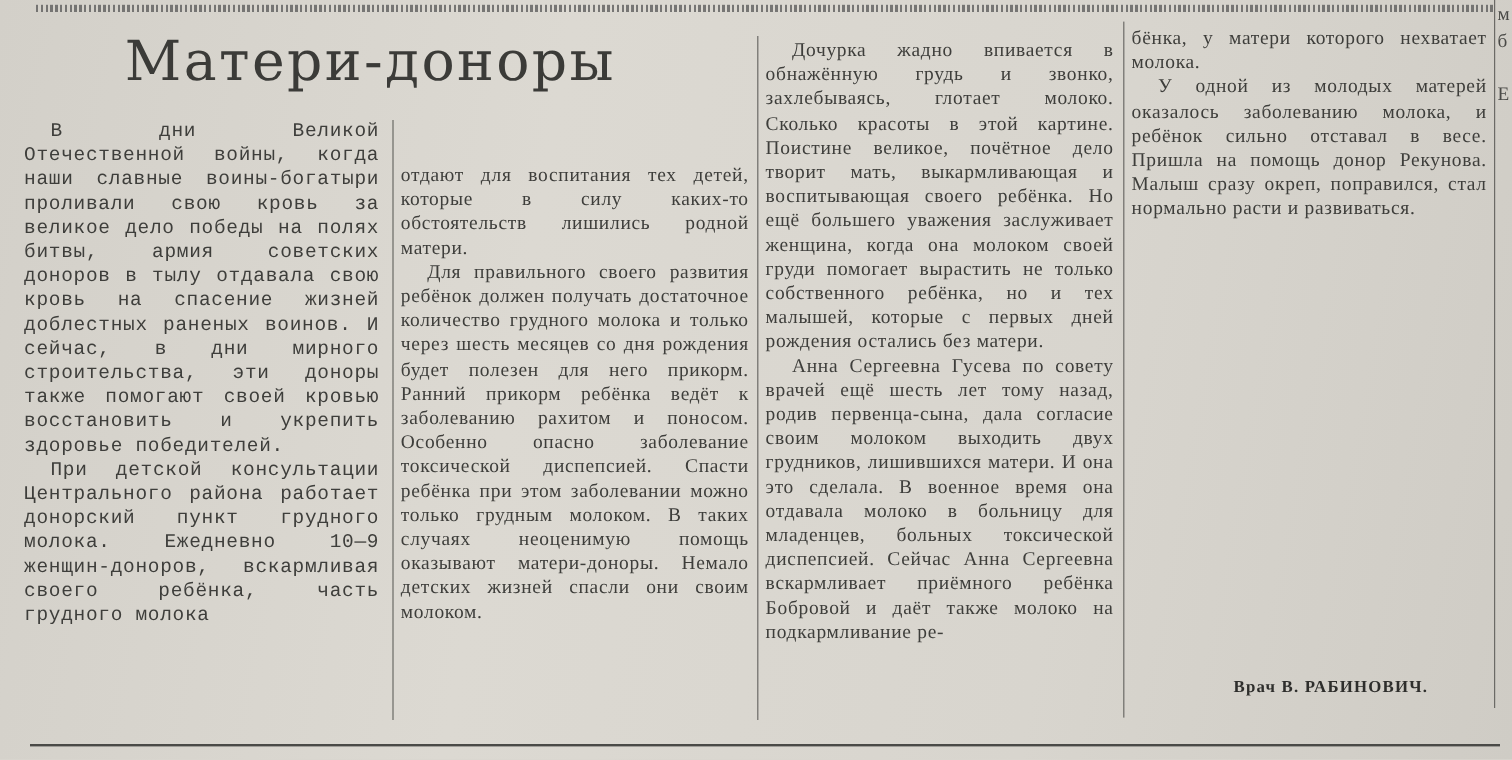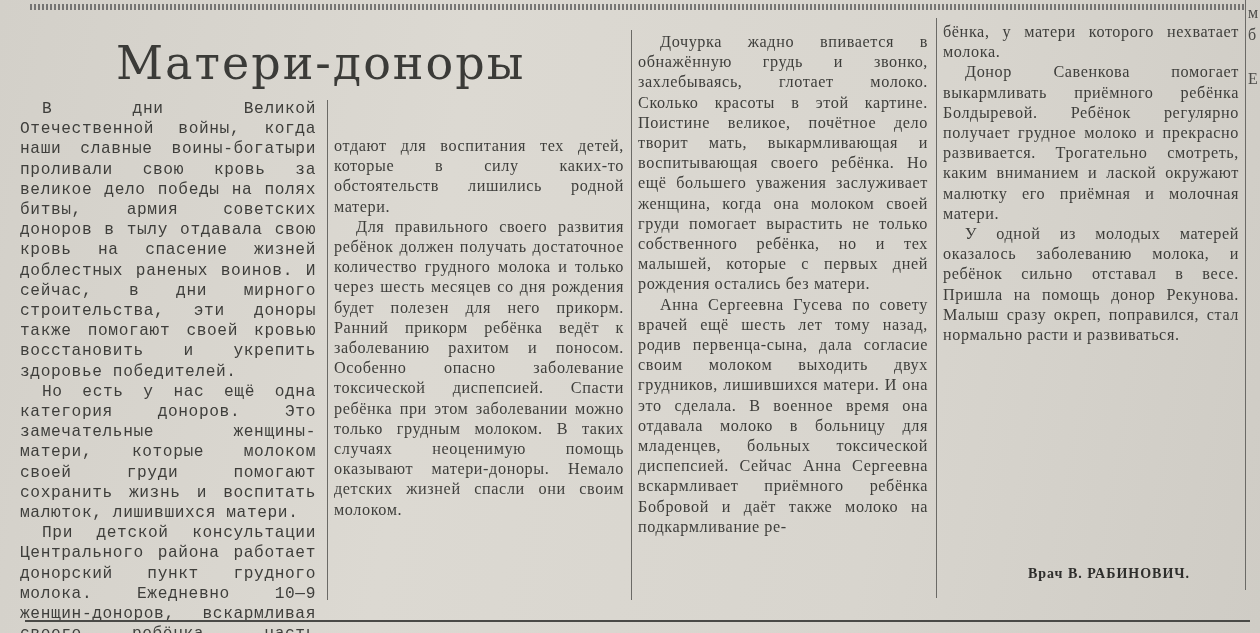--- a/index.html
+++ b/index.html
@@ -16,21 +16,21 @@
   }
   .top-rule {
     position:absolute; left:30px; top:4px; width:1215px; height:6px;
     background: repeating-linear-gradient(90deg, #555 0 2px, transparent 2px 4px);
     opacity:.75;
   }
   .title {
     position:absolute; left:100px; top:20px;
     font-family:"DejaVu Serif", serif;
     font-size:46px; letter-spacing:2px; color:#3b3b38;
-    font-weight:normal; margin:16px;
+    font-weight:normal; margin:4px;
   }
   .col {
     position:absolute; text-align:justify;
     font-family:"Liberation Serif", serif;
     font-size:16.2px; line-height:20.2px; color:#3e3e3b;
     letter-spacing:0.6px;
   }
   .col p { margin:0; text-indent:22px; }
   .col p.cont { text-indent:0; }
   .col1 { left:20px; top:99px; width:296px;font-family:Liberation Mono, monospace; }
@@ -53,21 +53,20 @@
 </head>
 <body>
 
 <div class="paper">
   <div class="top-rule"></div>
 
   <h1 class="title">Матери-доноры</h1>
 
   <div class="col col1">
     <p>В дни Великой Отечественной войны, когда наши славные воины-богатыри проливали свою кровь за великое дело победы на полях битвы, армия советских доноров в тылу отдавала свою кровь на спасение жизней доблестных раненых воинов. И сейчас, в дни мирного строительства, эти доноры также помогают своей кровью восстановить и укрепить здоровье победителей.</p>
-    <p>Но есть у нас ещё одна категория доноров. Это замечательные женщины-матери, которые молоком своей груди помогают сохранить жизнь и воспитать малюток, лишившихся матери.</p>
     <p>При детской консультации Центрального района работает донорский пункт грудного молока. Ежедневно 10—9 женщин-доноров, вскармливая своего ребёнка, часть грудного молока</p>
   </div>
 
   <div class="vrule" style="left:327px; top:100px; height:500px;"></div>
 
   <div class="col col2">
     <p class="cont">отдают для воспитания тех детей, которые в силу каких-то обстоятельств лишились родной матери.</p>
     <p>Для правильного своего развития ребёнок должен получать достаточное количество грудного молока и только через шесть месяцев со дня рождения будет полезен для него прикорм. Ранний прикорм ребёнка ведёт к заболеванию рахитом и поносом. Особенно опасно заболевание токсической диспепсией. Спасти ребёнка при этом заболевании можно только грудным молоком. В таких случаях неоценимую помощь оказывают матери-доноры. Немало детских жизней спасли они своим молоком.</p>
   </div>
 
@@ -75,21 +74,20 @@
 
   <div class="col col3">
     <p>Дочурка жадно впивается в обнажённую грудь и звонко, захлебываясь, глотает молоко. Сколько красоты в этой картине. Поистине великое, почётное дело творит мать, выкармливающая и воспитывающая своего ребёнка. Но ещё большего уважения заслуживает женщина, когда она молоком своей груди помогает вырастить не только собственного ребёнка, но и тех малышей, которые с первых дней рождения остались без матери.</p>
     <p>Анна Сергеевна Гусева по совету врачей ещё шесть лет тому назад, родив первенца-сына, дала согласие своим молоком выходить двух грудников, лишившихся матери. И она это сделала. В военное время она отдавала молоко в больницу для младенцев, больных токсической диспепсией. Сейчас Анна Сергеевна вскармливает приёмного ребёнка Бобровой и даёт также молоко на подкармливание ре-</p>
   </div>
 
   <div class="vrule" style="left:936px; top:18px; height:580px;"></div>
 
   <div class="col col4">
     <p class="cont">бёнка, у матери которого нехватает молока.</p>
-    <p>Донор Савенкова помогает выкармливать приёмного ребёнка Болдыревой. Ребёнок регулярно получает грудное молоко и прекрасно развивается. Трогательно смотреть, каким вниманием и лаской окружают малютку его приёмная и молочная матери.</p>
     <p>У одной из молодых матерей оказалось заболеванию молока, и ребёнок сильно отставал в весе. Пришла на помощь донор Рекунова. Малыш сразу окреп, поправился, стал нормально расти и развиваться.</p>
   </div>
 
   <div class="vrule" style="left:1245px; top:0px; height:590px;"></div>
   <div class="edge-col" style="white-space:pre;">м
 б
 
 Е</div>
 
   <div class="signature">Врач В. РАБИНОВИЧ.</div>

